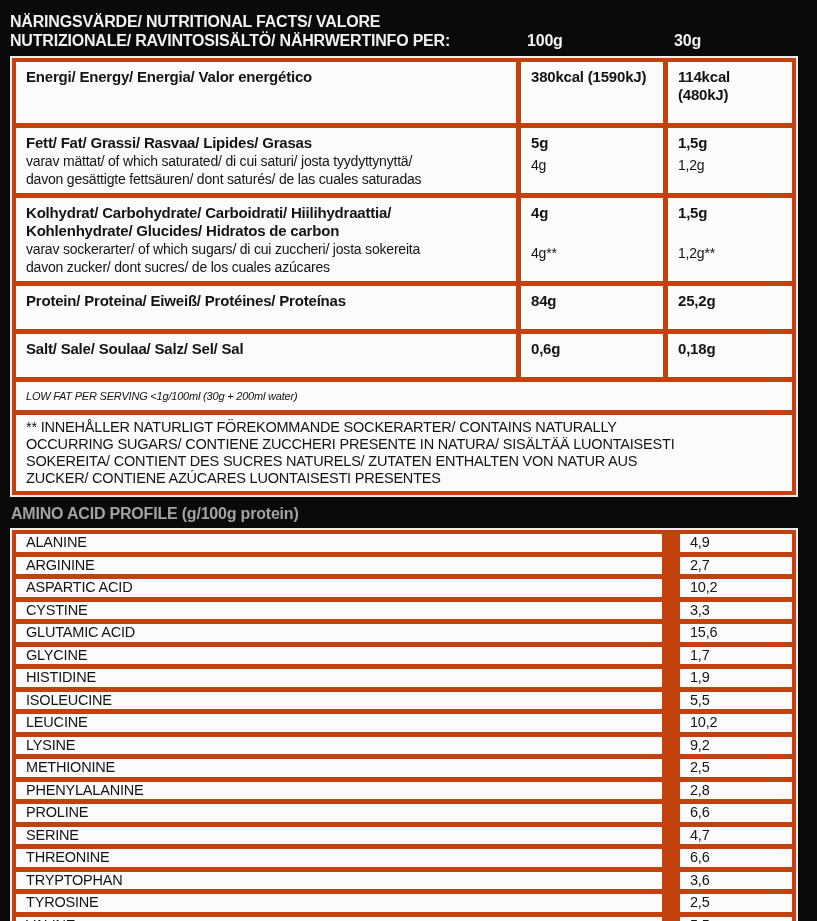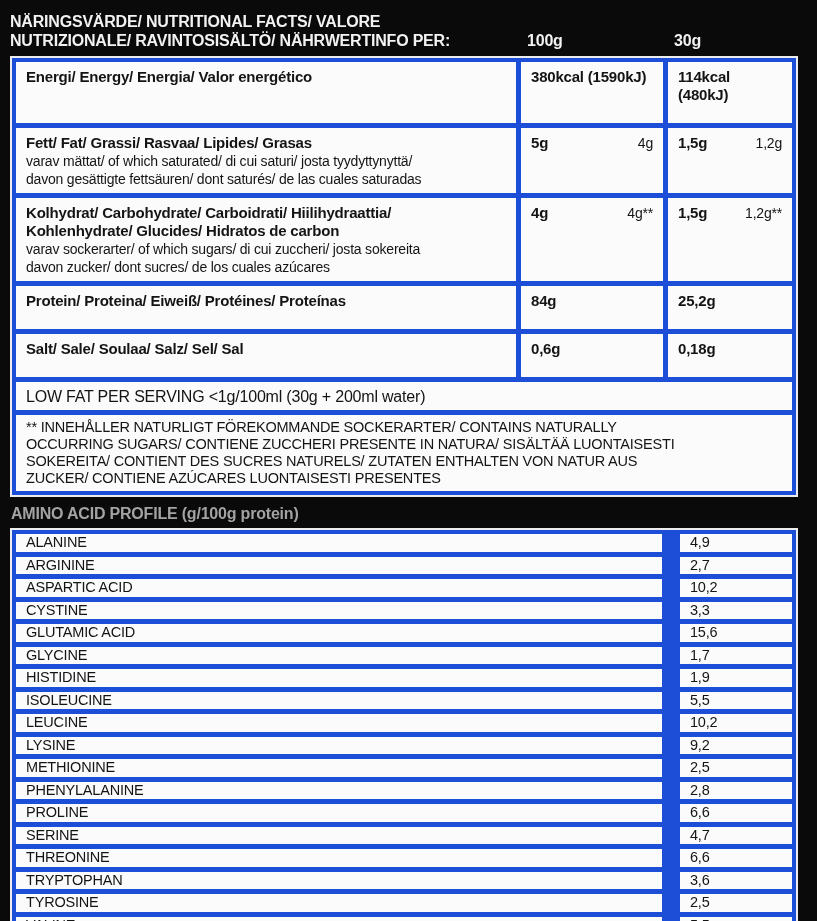--- a/index.html
+++ b/index.html
@@ -14,32 +14,32 @@
 
   
   .hdr{color:#f2f2f2;font-weight:bold;font-size:16px;line-height:19px;white-space:nowrap;}
   .hdr2{position:relative;}
   .hdr2 .col100{position:absolute;left:517px;top:0;}
   .hdr2 .col30{position:absolute;left:664px;top:0;}
 
   
   .ntable,.atable,.ftable{
     width:788px;box-sizing:border-box;
-    background:#1d4ed8;border:2px solid #ededed;padding:4px;
+    background:#c2410c;border:2px solid #ededed;padding:4px;
     display:grid;gap:5px;
   }
   .ntable{margin-top:6px;}
   .row{display:grid;grid-template-columns:500px 142px auto;gap:5px;}
   .cell{background:#fbfbfb;}
   .lbl{padding:6px 10px 5px 10px;font-size:15px;line-height:18px;}
   .val{padding:6px 10px 19px 10px;font-size:15px;line-height:18px;}
   .b{font-weight:bold;}
   .sub{font-weight:normal;font-size:14px;}
-  .stack{display:flex;flex-direction:row;justify-content:space-between;}
-  .span1{grid-column:1 / -1;padding:5px 8px 4px 10px;font-size:16px;line-height:19px;}
+  .stack{display:flex;flex-direction:column;justify-content:space-between;}
+  .span1{grid-column:1 / -1;padding:5px 8px 4px 10px;font-size:11px;line-height:19px;font-style:italic;}
   .notecell{grid-column:1 / -1;padding:4px 10px;font-size:14.5px;line-height:17px;}
 
   
   .amino-title{color:#a3a3a3;font-weight:bold;font-size:16px;line-height:19px;margin:7px 0 5px 1px;}
   .arow{display:grid;grid-template-columns:646px auto;gap:18px;}
   .acell{background:#fbfbfb;padding:0 10px;font-size:14.5px;line-height:17.5px;}
 
   
   .ftable{margin-top:4px;}
   .fcell{background:#fbfbfb;padding:4px 8px 3px 8px;font-size:15px;line-height:19px;font-weight:bold;white-space:nowrap;}

